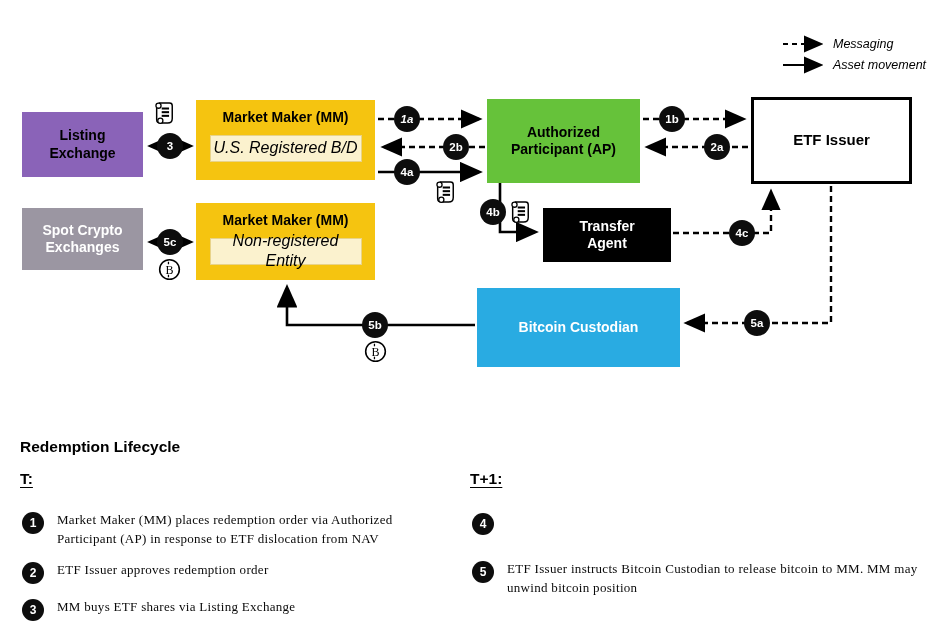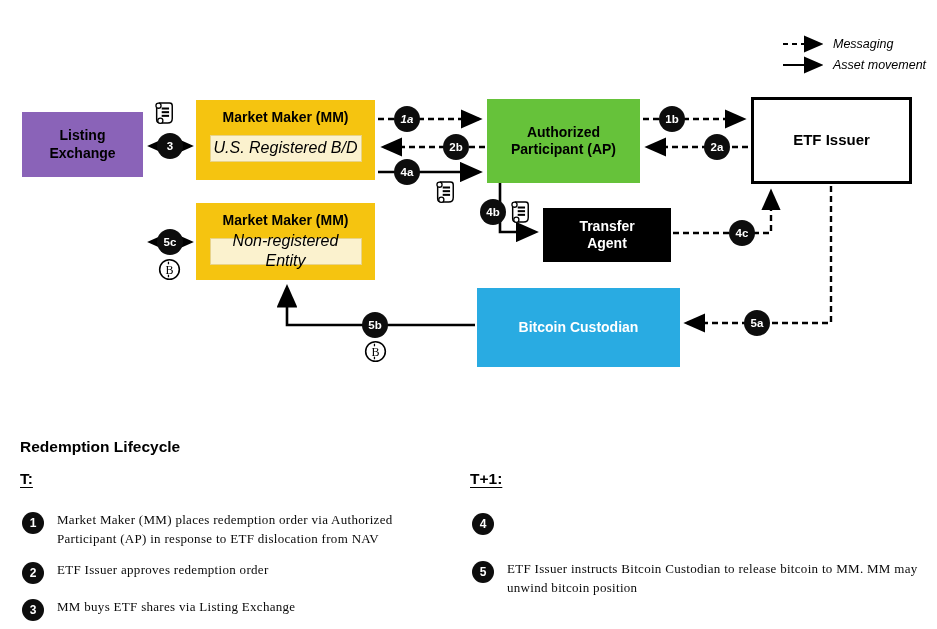--- a/index.html
+++ b/index.html
@@ -109,20 +109,23 @@
   </div>
 
   <div class="node node-ap">
     <div class="lbl">Authorized Participant (AP)</div>
   </div>
 
   <div class="node node-etf">
     <div>ETF Issuer</div>
   </div>
 
+  <div class="node node-spot">
+    <div class="lbl" style="width:100px;">Spot Crypto Exchanges</div>
+  </div>
 
   <div class="node node-mm2">
     <div>Market Maker (MM)</div>
     <div class="mm-sub">Non-registered Entity</div>
   </div>
 
   <div class="node node-ta">
     <div class="lbl">Transfer Agent</div>
   </div>
 

